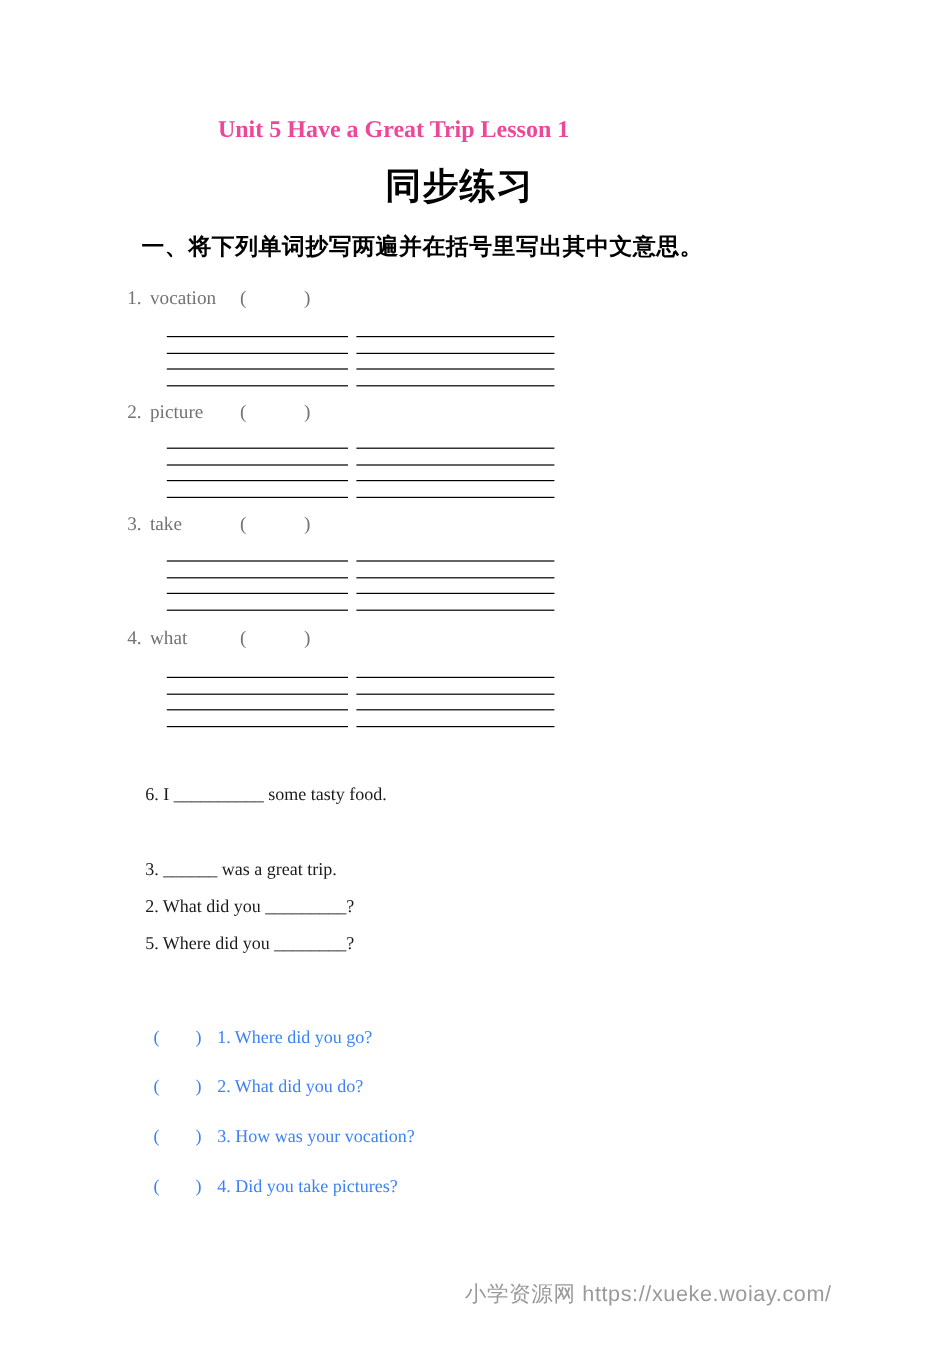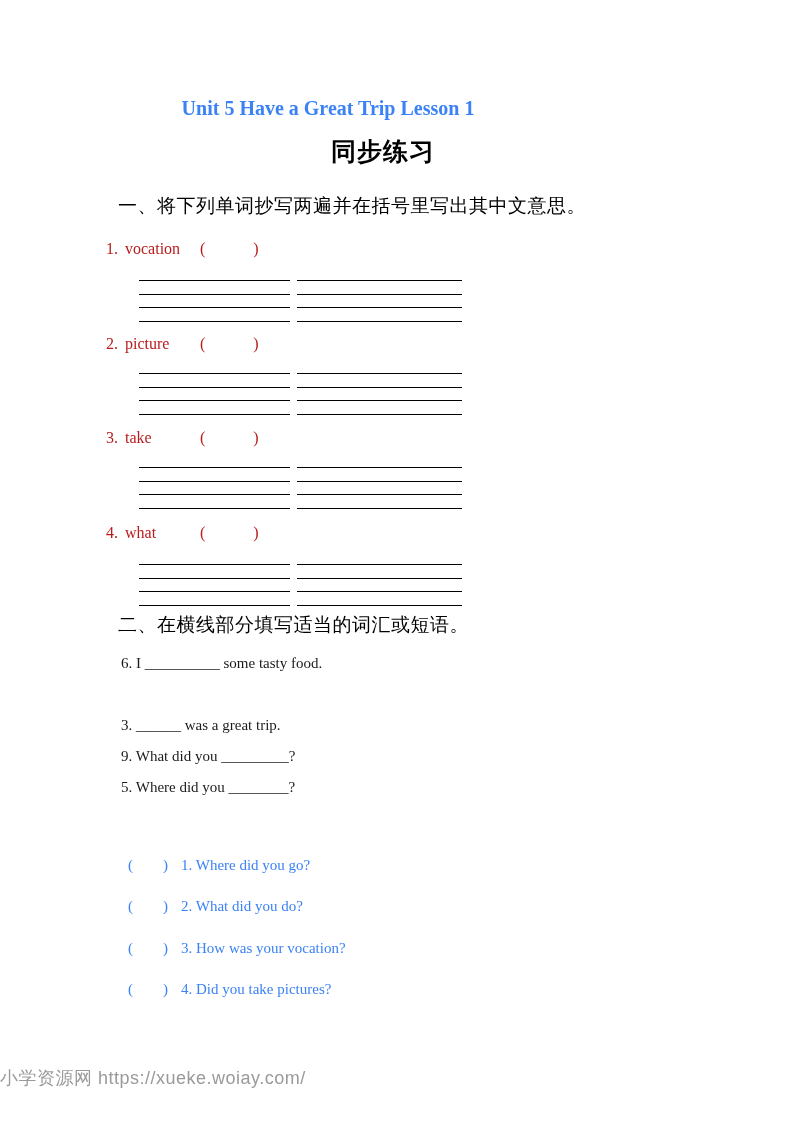--- a/index.html
+++ b/index.html
@@ -8,37 +8,37 @@
     width:793px;height:1122px;
     background:#ffffff;
     overflow:hidden;
     font-family:"Liberation Serif", serif;
     color:#111;
   }
   .title{
     position:absolute;top:97px;left:0;width:656px;margin:0;
     text-align:center;
     font-family:"Liberation Serif", serif;
-    font-size:20px;font-weight:bold;color:#3b82f6;
+    font-size:20px;font-weight:bold;color:#ec4899;
   }
   .subtitle{
     position:absolute;top:135px;left:0;width:766px;margin:0;
     text-align:center;
     font-family:"Liberation Sans", sans-serif;
-    font-size:25px;font-weight:bold;color:#000;letter-spacing:1px;
+    font-size:30px;font-weight:bold;color:#000;letter-spacing:1px;
   }
   .s-heading{
     position:absolute;left:118px;margin:0;
     font-family:"Liberation Sans", sans-serif;
-    font-size:19px;font-weight:normal;color:#000;letter-spacing:0.5px;
+    font-size:19px;font-weight:bold;color:#000;letter-spacing:0.5px;
     white-space:nowrap;
   }
   .word-item{
     position:absolute;left:106px;
-    font-size:16px;color:#b91c1c;white-space:nowrap;
+    font-size:16px;color:#737373;white-space:nowrap;
   }
   .w-num{display:inline-block;width:19px;}
   .w-word{display:inline-block;min-width:63px;margin-right:12px;}
   .w-parens{white-space:pre;}
   .linegroup{
     position:absolute;left:139px;
     display:grid;
     grid-template-columns:151px 165px;
     column-gap:7px;
     grid-auto-rows:13.4px;
@@ -48,21 +48,21 @@
     position:absolute;left:121px;
     font-size:15px;color:#1a1a1a;white-space:nowrap;
   }
   .choice-item{
     position:absolute;left:128px;
     font-size:15px;color:#3b82f6;white-space:nowrap;
   }
   .c-bracket{white-space:pre;margin-right:13px;}
   .footer{
     position:absolute;top:1066px;left:0;width:693px;
-    text-align:left;
+    text-align:right;
     font-family:"Liberation Sans", sans-serif;
     font-size:18px;color:#9a9a9a;letter-spacing:0.5px;
   }
 </style>
 </head>
 <body>
 
 <div class="page">
 
   <h1 class="title">Unit 5 Have a Great Trip Lesson 1</h1>
@@ -119,25 +119,24 @@
     <span class="wline"></span>
       <span class="wline"></span>
       <span class="wline"></span>
       <span class="wline"></span>
       <span class="wline"></span>
       <span class="wline"></span>
       <span class="wline"></span>
       <span class="wline"></span>
   </div>
 
-  <div class="s-heading" style="top:612px">二、在横线部分填写适当的词汇或短语。</div>
 
   <div class="fill-item" style="top:655px">6. I __________ some tasty food.</div>
   <div class="fill-item" style="top:717px">3. ______ was a great trip.</div>
-  <div class="fill-item" style="top:748px">9. What did you _________?</div>
+  <div class="fill-item" style="top:748px">2. What did you _________?</div>
   <div class="fill-item" style="top:779px">5. Where did you ________?</div>
 
 
   <div class="choice-item" style="top:857px">
     <span class="c-bracket">(        )</span><span>1. Where did you go?</span>
   </div>
   <div class="choice-item" style="top:898px">
     <span class="c-bracket">(        )</span><span>2. What did you do?</span>
   </div>
   <div class="choice-item" style="top:940px">

